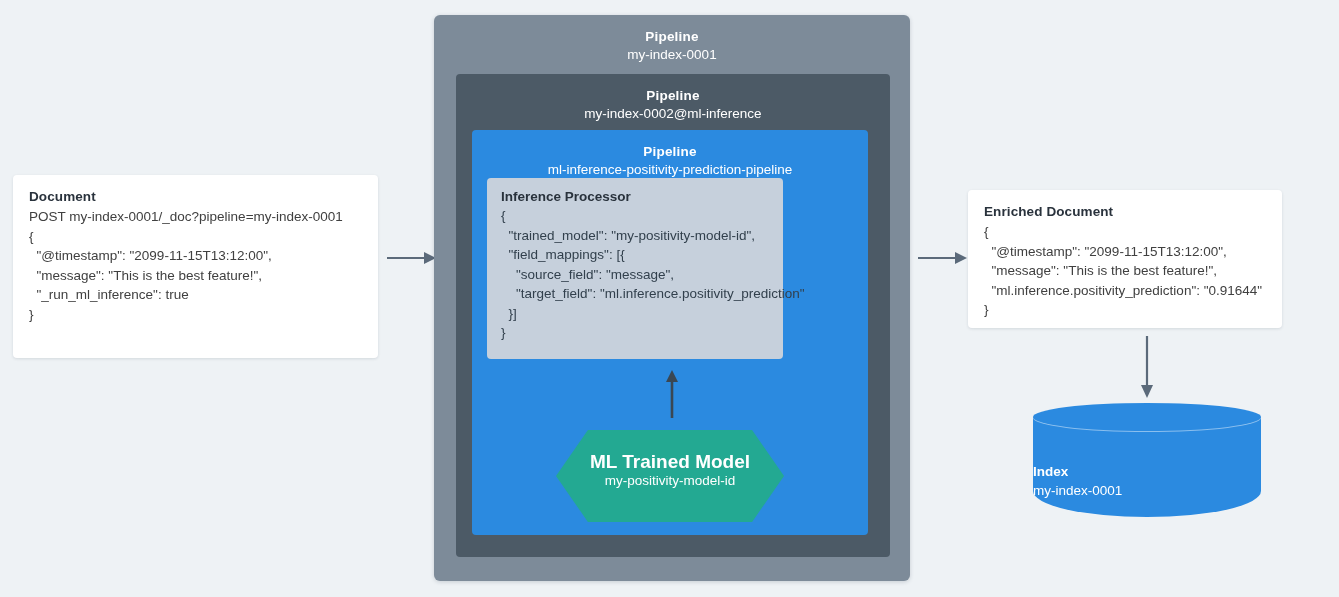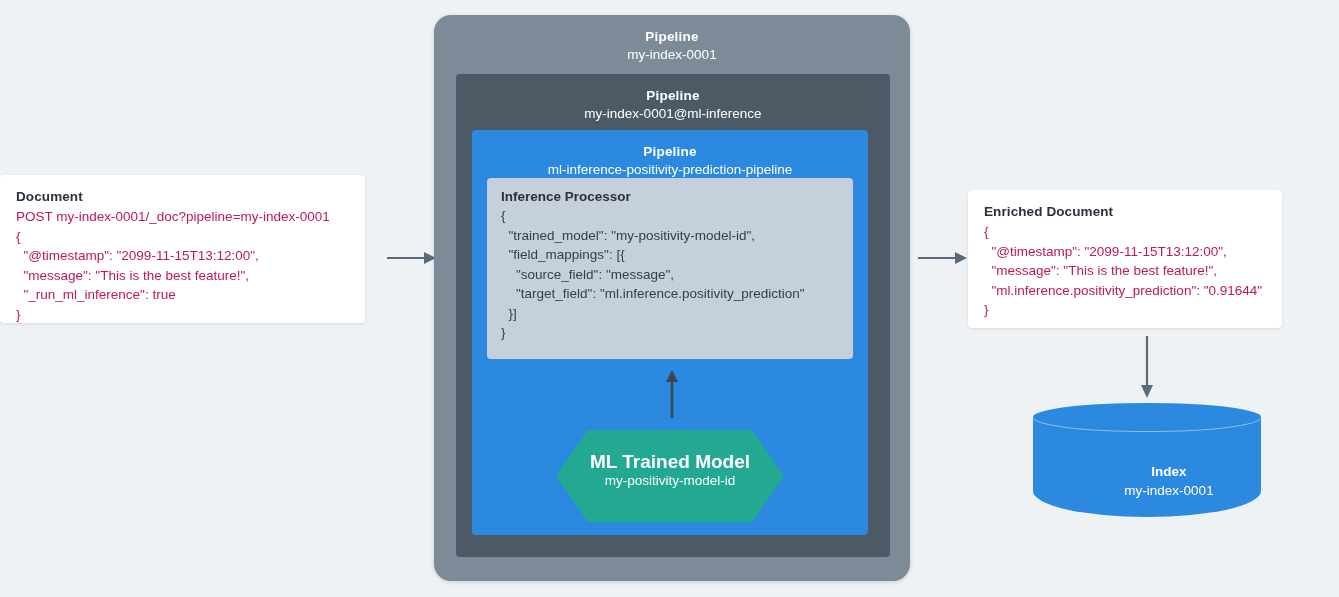--- a/index.html
+++ b/index.html
@@ -27,34 +27,34 @@
   }
   .doc-title {
     font-weight: bold;
     font-size: 13.5px;
     color: #29323c;
     margin-bottom: 3px;
     letter-spacing: 0.1px;
   }
   .doc-line {
     font-size: 13.5px;
-    color: #be185d;
+    color: #404040;
     line-height: 19.5px;
     white-space: pre;
   }
 
   
   .pipe-outer {
     position: absolute;
     left: 434px;
     top: 15px;
     width: 476px;
     height: 566px;
     background: #7d8b99;
-    border-radius: 17px;
+    border-radius: 6px;
     box-shadow: 0 1px 4px rgba(20,40,60,0.18);
     box-sizing: border-box;
   }
   .pipe-mid {
     position: absolute;
     left: 22px;
     top: 59px;
     width: 434px;
     height: 483px;
     background: #4c5a66;
@@ -85,21 +85,21 @@
   .pipe-head .p-name {
     font-size: 13.5px;
     line-height: 19px;
   }
 
   
   .proc-box {
     position: absolute;
     left: 15px;
     top: 48px;
-    width: 366px;
+    width: 296px;
     height: 181px;
     background: #c6d0dc;
     border-radius: 4px;
     box-sizing: border-box;
     padding: 11px 14px;
   }
   .proc-title {
     font-weight: bold;
     font-size: 13.5px;
     color: #29323c;
@@ -163,42 +163,42 @@
     height: 28px;
     background: #2b8ae0;
     border-radius: 114px / 14px;
     box-shadow: 0 1px 0 rgba(255,255,255,0.45);
   }
   .cyl-label {
     position: absolute;
     left: 0;
     top: 60px;
     width: 272px;
-    text-align: center;
+    text-align: left;
     color: #ffffff;
   }
   .cyl-label .c-kind {
     font-weight: bold;
     font-size: 13.5px;
     line-height: 18px;
   }
   .cyl-label .c-name {
     font-size: 13.5px;
     line-height: 19px;
   }
 
   
   .arrow { position: absolute; }
 </style>
 </head>
 <body>
 
 <div id="canvas">
 
-  <div class="doc-card" style="left:0; top:175px; width:365px; height:148px;">
+  <div class="doc-card" style="left:13px; top:175px; width:365px; height:183px;">
     <div class="doc-title">Document</div>
     <div class="doc-line">POST my-index-0001/_doc?pipeline=my-index-0001</div>
     <div class="doc-line">{</div>
     <div class="doc-line">  "@timestamp": "2099-11-15T13:12:00",</div>
     <div class="doc-line">  "message": "This is the best feature!",</div>
     <div class="doc-line">  "_run_ml_inference": true</div>
     <div class="doc-line">}</div>
   </div>
 
   <svg class="arrow" style="left:386px; top:248px;" width="50" height="20">
@@ -208,21 +208,21 @@
 
   <div class="pipe-outer">
     <div class="pipe-head">
       <div class="p-kind">Pipeline</div>
       <div class="p-name">my-index-0001</div>
     </div>
 
     <div class="pipe-mid">
       <div class="pipe-head">
         <div class="p-kind">Pipeline</div>
-        <div class="p-name">my-index-0001@ml-inference</div>
+        <div class="p-name">my-index-0002@ml-inference</div>
       </div>
 
       <div class="pipe-inner">
         <div class="pipe-head">
           <div class="p-kind">Pipeline</div>
           <div class="p-name">ml-inference-positivity-prediction-pipeline</div>
         </div>
 
         <div class="proc-box">
           <div class="proc-title">Inference Processor</div>

